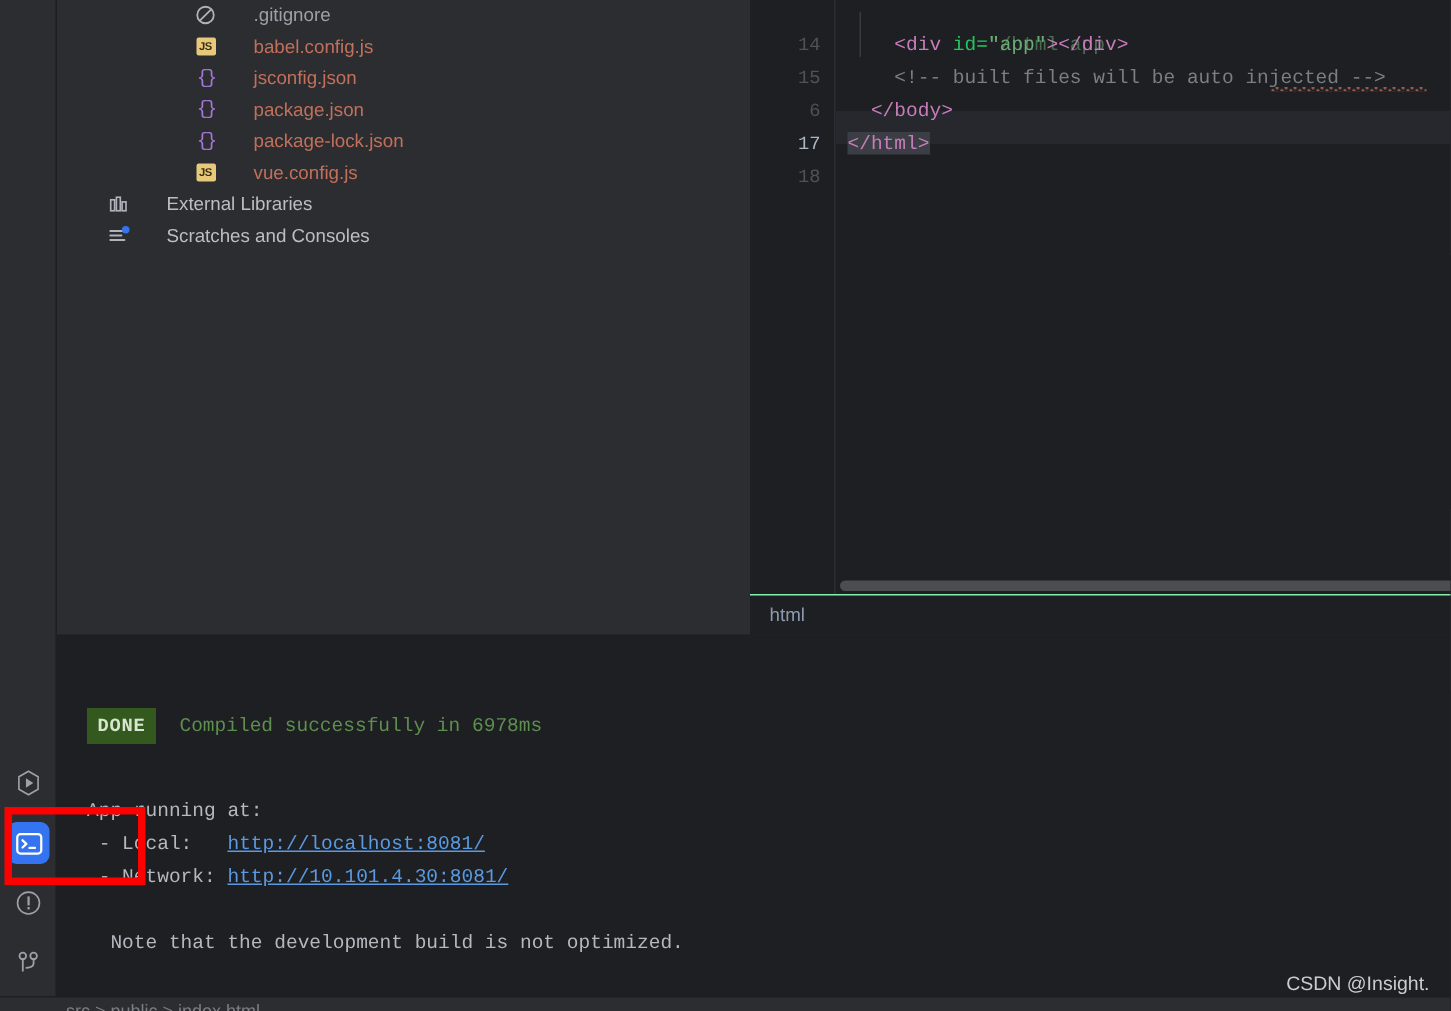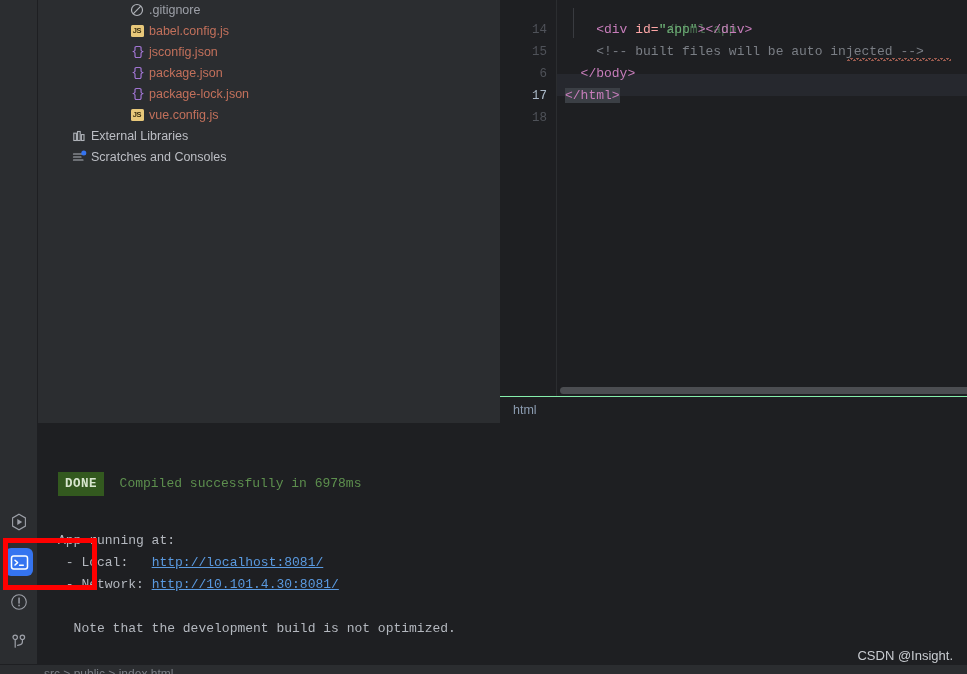--- a/index.html
+++ b/index.html
@@ -51,20 +51,21 @@
     overflow: hidden;
   }
   .tree-row {
     position: relative;
     height: 21px;
     display: flex;
     align-items: center;
     font-size: 12.5px;
     color: #bcbec4;
     white-space: nowrap;
+    gap: 20px;
   }
   .tree-ico {
     width: 16px; height: 16px;
     margin-right: 4px;
     flex: 0 0 16px;
     display: flex;
     align-items: center;
     justify-content: center;
     position: relative;
   }
@@ -147,21 +148,21 @@
     width: 57px;
     height: 22px;
     background: #26282e;
   }
   .indent-guide {
     position: absolute;
     width: 1px;
     background: #393b40;
   }
   .tok-tag   { color: #c77dbb; }
-  .tok-attr  { color: #fca5a5; }
+  .tok-attr  { color: #22c55e; }
   .tok-str   { color: #6aab73; }
   .tok-punct { color: #bcbec4; }
   .tok-cmt   { color: #7a7e85; }
   .sel-html  { background: #3b3f45; }
   .squiggle {
     position: absolute;
     height: 3px;
     background-image:
       radial-gradient(circle at 1.5px 2.5px, #9a5a4e 1px, transparent 1.2px),
       radial-gradient(circle at 4.5px 0.5px, #9a5a4e 1px, transparent 1.2px);

